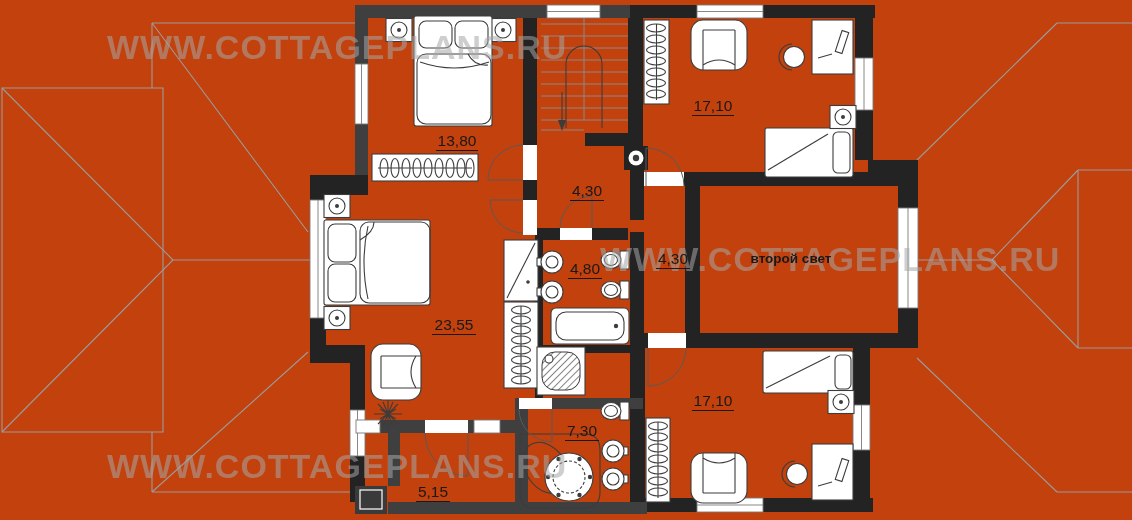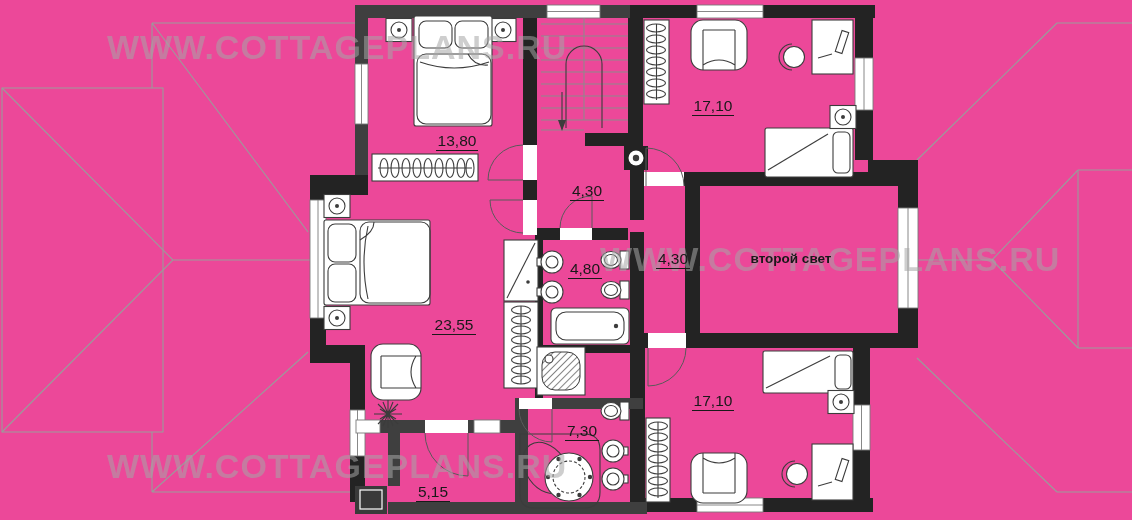--- a/index.html
+++ b/index.html
@@ -1,16 +1,16 @@
 <!DOCTYPE html>
 <html style="--wall-dark: #232323; --wall-gray: #3f3f3f; --roof-line: #9b9b9b; --furniture-line: #3c3c3c; --watermark: #a6a6a6; --label: #191919;"><head>
 <meta charset="utf-8">
 <style>
   html,body{margin:0;padding:0;background:#fff;}
-  .stage{position:relative;width:1132px;height:520px;background:#ec4899;overflow:hidden;
+  .stage{position:relative;width:1132px;height:520px;background:#c2410c;overflow:hidden;
          font-family:"Liberation Sans",sans-serif;}
   svg{display:block;}
   .wall{fill:var(--wall-dark,#232323);}
   .wallg{fill:var(--wall-gray,#3f3f3f);}
   .win{fill:#ffffff;stroke:#7a7a7a;stroke-width:0.9;}
   .gap{fill:#ffffff;}
   .winline{stroke:#7a7a7a;stroke-width:0.9;fill:none;}
   .roof{stroke:var(--roof-line,#9b9b9b);stroke-width:1.1;fill:none;}
   .fur{fill:none;stroke:var(--furniture-line,#3c3c3c);stroke-width:1.1;}
   .furf{fill:#ffffff;stroke:var(--furniture-line,#3c3c3c);stroke-width:1.1;}

